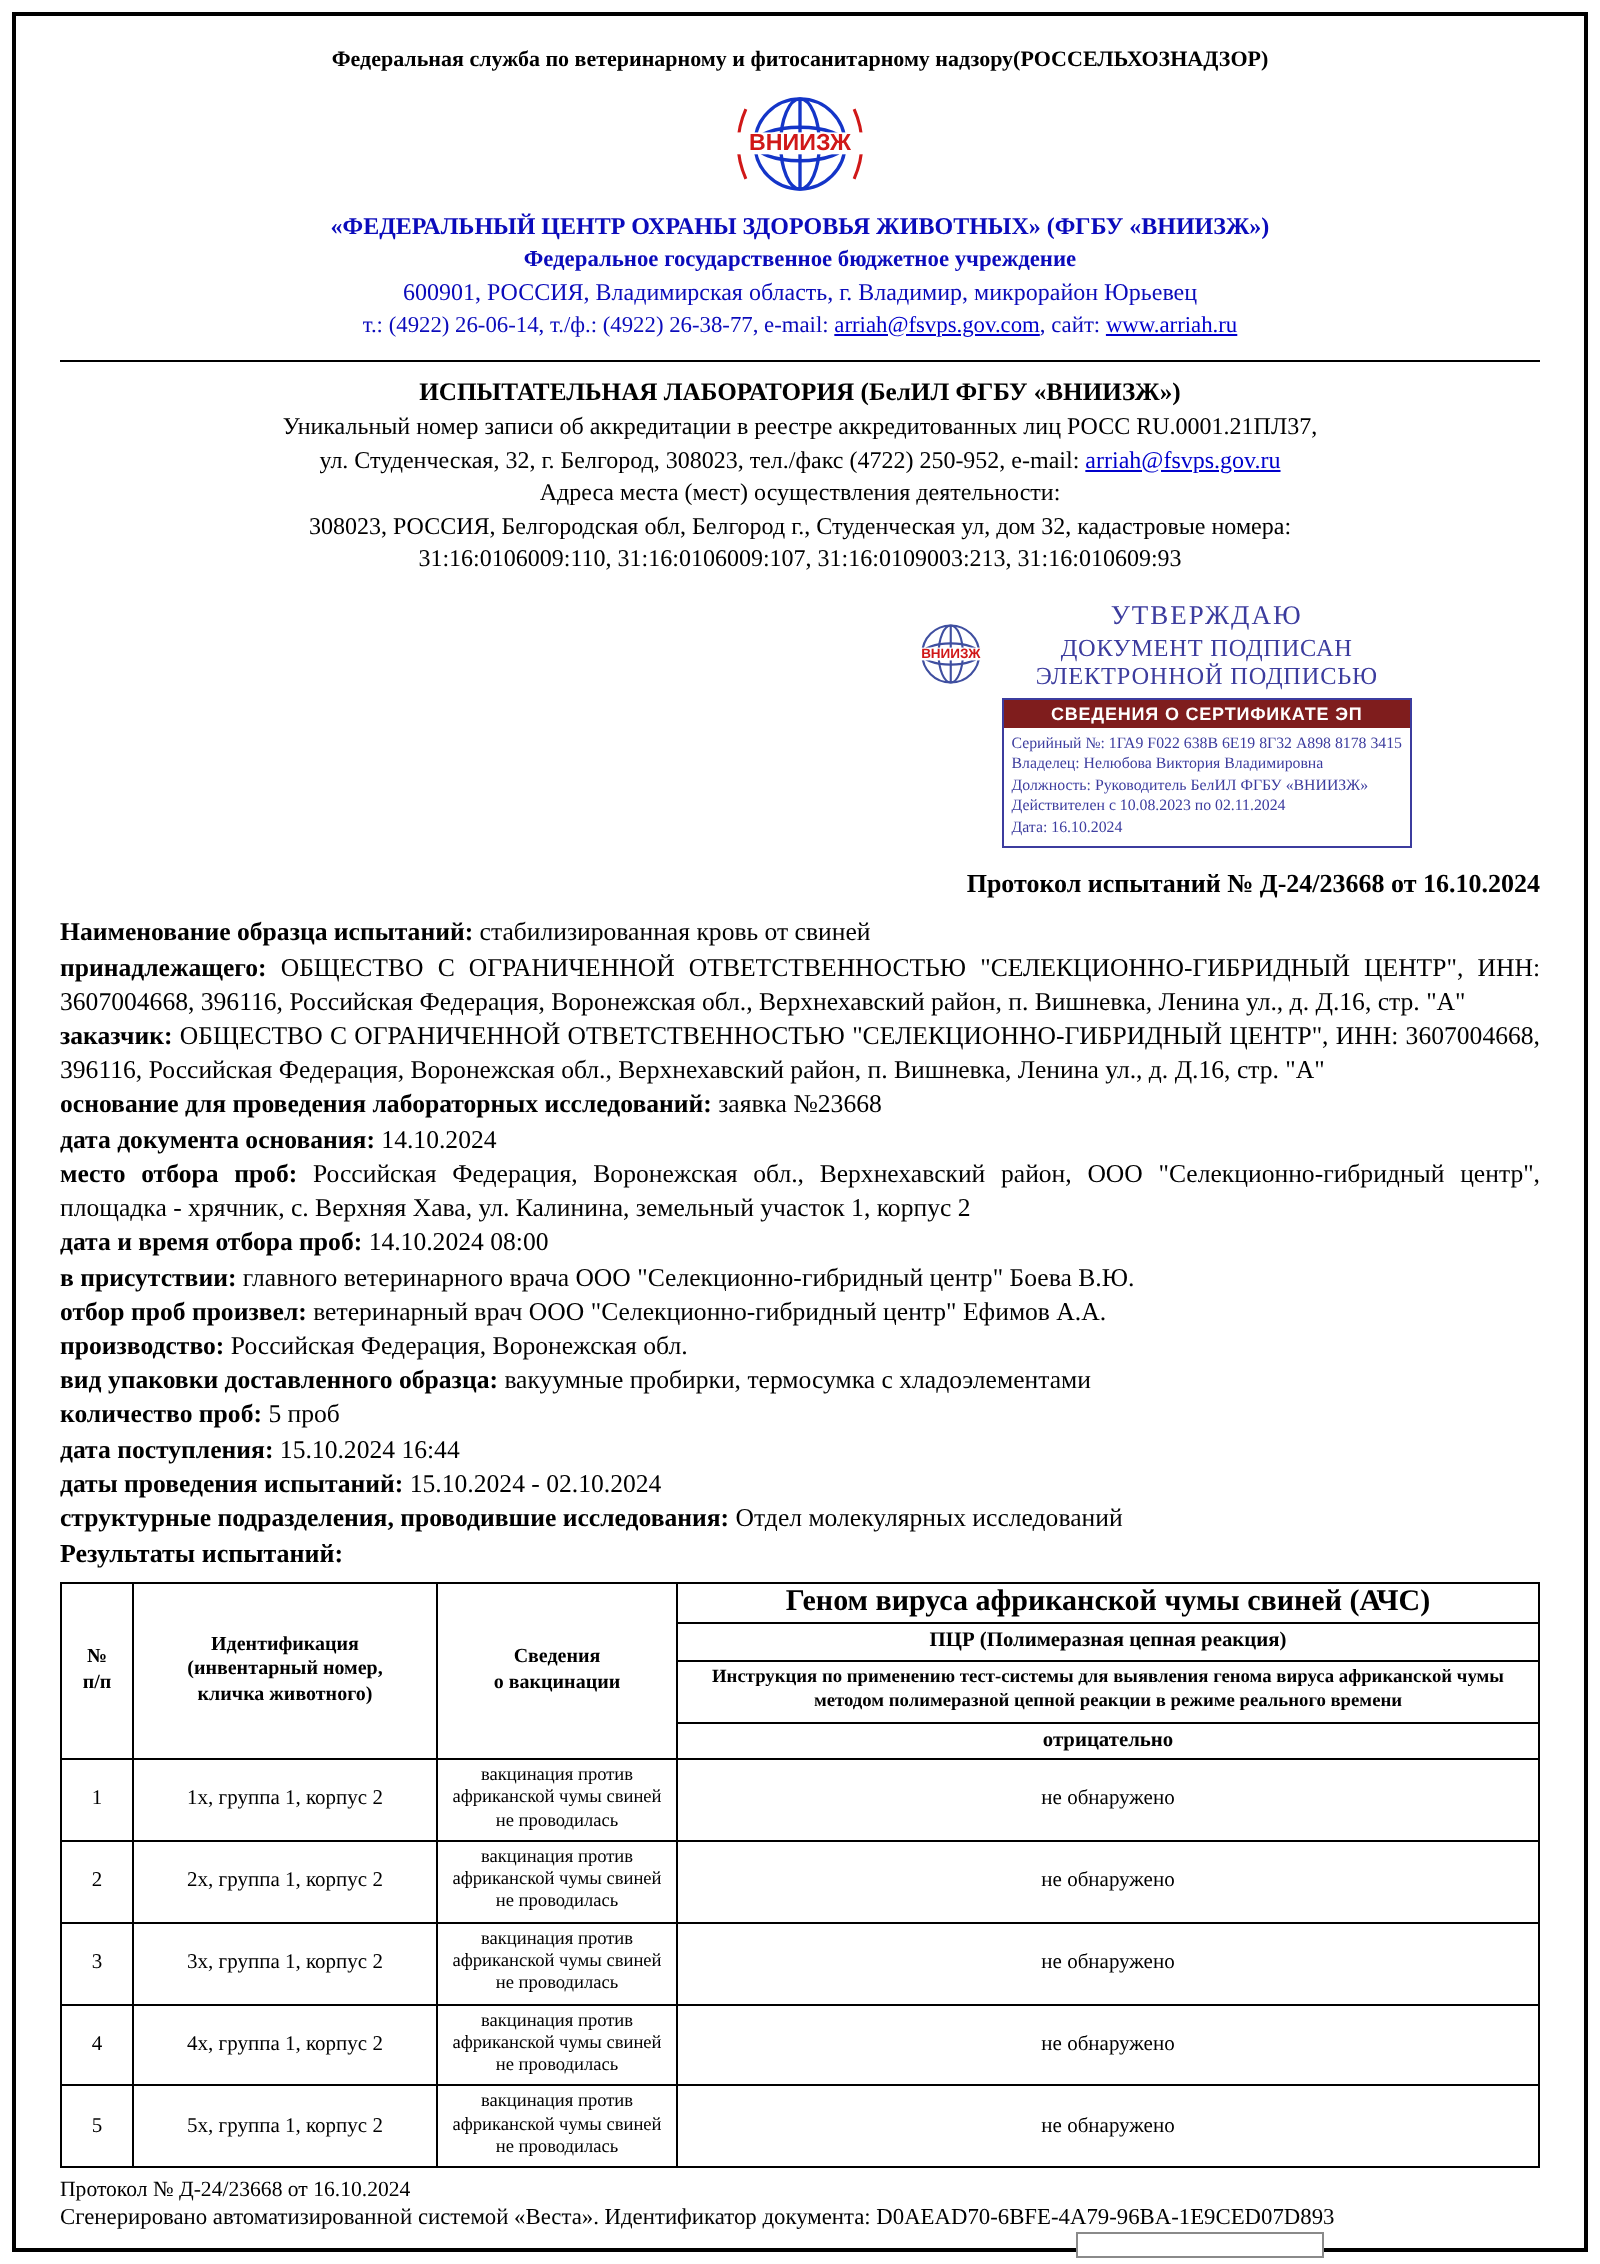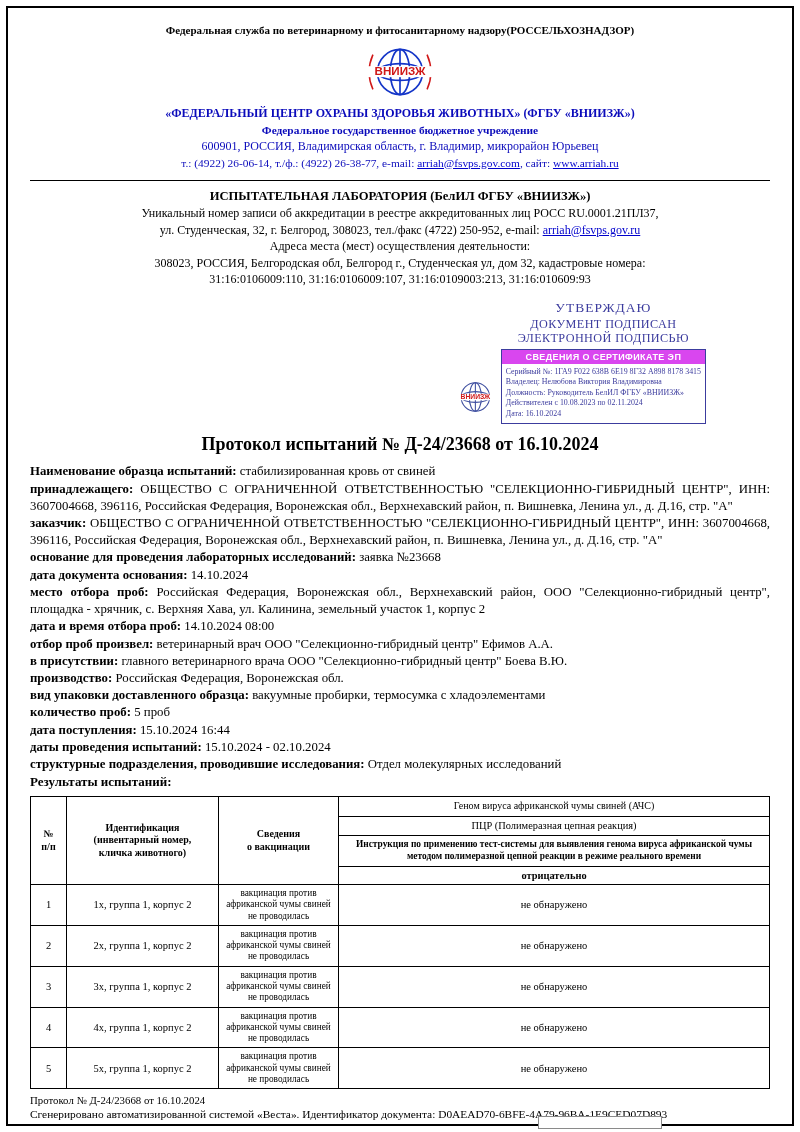--- a/index.html
+++ b/index.html
@@ -14,36 +14,36 @@
   .b{font-weight:bold}
   .agency{font-size:11px;font-weight:bold;margin-top:4px}
   .logo{display:block;margin:7px auto 4px}
   .blue{color:#0b0bbb}
   .org-line{font-size:12px;line-height:16.5px}
   .org-line.small{font-size:11.4px}
   a.link{color:#0000cc;text-decoration:underline;cursor:pointer}
   hr.sep{border:none;border-top:1.6px solid #000;margin:9px 0 7px}
   .lab-title{font-size:12.6px;font-weight:bold;line-height:17px}
   .lab-line{font-size:12px;line-height:16.5px}
-  .stamp{display:flex;gap:4px;width:252px;margin:12px 64px 4px auto;align-items:flex-end}
+  .stamp{display:flex;gap:4px;width:252px;margin:12px 64px 4px auto;align-items:flex-start}
   .stamp-right{flex:1;color:#3c3c9e}
   .st-approve{font-size:13.5px;text-align:center;letter-spacing:1px;margin-bottom:1px}
   .st-line{font-size:12.2px;text-align:center;line-height:14.5px;letter-spacing:.4px}
   .cert-box{border:1px solid #3c3c9e;margin-top:3px}
-  .cert-bar{background:#d946ef;color:#fff;font-size:9px;font-weight:bold;text-align:center;
+  .cert-bar{background:#7f1d1d;color:#fff;font-size:9px;font-weight:bold;text-align:center;
     padding:2px 0;letter-spacing:.4px;font-family:"Liberation Sans",sans-serif}
   .cert-details{padding:3px 4px 4px;font-size:7.9px;line-height:10.6px;white-space:nowrap;overflow:hidden}
-  .doc-title{font-size:18px;font-weight:bold;margin:10px 0 8px;text-align:center}
+  .doc-title{font-size:13px;font-weight:bold;margin:10px 0 8px;text-align:right}
   .fields p{margin:0;font-size:12.8px;line-height:17.2px;text-align:justify}
   .results-label{font-weight:bold;font-size:13px;line-height:17.2px;margin:0}
   table.results{border-collapse:collapse;width:100%;margin-top:6px}
   table.results th,table.results td{border:1px solid #000;vertical-align:middle;text-align:center;padding:3px 3px}
   th.hnum,th.hid,th.hvacc{font-size:10px;font-weight:bold;white-space:pre-line;line-height:12.5px}
-  th.hgenome{font-size:10px;font-weight:normal;line-height:12.5px}
-  th.hpcr{font-size:10.4px;font-weight:normal;line-height:12.5px}
+  th.hgenome{font-size:15px;font-weight:bold;line-height:12.5px}
+  th.hpcr{font-size:10.4px;font-weight:bold;line-height:12.5px}
   th.hmethod{font-size:9.4px;font-weight:bold;line-height:11.8px}
   th.hoverall{font-size:10.4px;font-weight:bold}
   td.cnum{font-size:10.5px}
   td.cid{font-size:10.5px}
   td.cvacc{font-size:9.3px;line-height:11.3px;padding:4px 6px}
   td.cres{font-size:10.5px}
   table.results tbody tr{height:40px}
   .footer{margin-top:4px}
   .footer-line1{font-size:10.8px;line-height:14px}
   .footer-line2{font-size:11.4px;line-height:15px}
@@ -127,22 +127,22 @@
   <div class="doc-title">Протокол испытаний № Д-24/23668 от 16.10.2024</div>
 
   <div class="fields">
     <p><b>Наименование образца испытаний:</b> <span>стабилизированная кровь от свиней</span></p>
     <p><b>принадлежащего:</b> <span>ОБЩЕСТВО С ОГРАНИЧЕННОЙ ОТВЕТСТВЕННОСТЬЮ "СЕЛЕКЦИОННО-ГИБРИДНЫЙ ЦЕНТР", ИНН: 3607004668, 396116, Российская Федерация, Воронежская обл., Верхнехавский район, п. Вишневка, Ленина ул., д. Д.16, стр. "А"</span></p>
     <p><b>заказчик:</b> <span>ОБЩЕСТВО С ОГРАНИЧЕННОЙ ОТВЕТСТВЕННОСТЬЮ "СЕЛЕКЦИОННО-ГИБРИДНЫЙ ЦЕНТР", ИНН: 3607004668, 396116, Российская Федерация, Воронежская обл., Верхнехавский район, п. Вишневка, Ленина ул., д. Д.16, стр. "А"</span></p>
     <p><b>основание для проведения лабораторных исследований:</b> <span>заявка №23668</span></p>
     <p><b>дата документа основания:</b> <span>14.10.2024</span></p>
     <p><b>место отбора проб:</b> <span>Российская Федерация, Воронежская обл., Верхнехавский район, ООО "Селекционно-гибридный центр", площадка - хрячник, с. Верхняя Хава, ул. Калинина, земельный участок 1, корпус 2</span></p>
     <p><b>дата и время отбора проб:</b> <span>14.10.2024 08:00</span></p>
+    <p><b>в присутствии:</b> <span>главного ветеринарного врача ООО "Селекционно-гибридный центр" Боева В.Ю.</span></p>
     <p><b>отбор проб произвел:</b> <span>ветеринарный врач ООО "Селекционно-гибридный центр" Ефимов А.А.</span></p>
-    <p><b>в присутствии:</b> <span>главного ветеринарного врача ООО "Селекционно-гибридный центр" Боева В.Ю.</span></p>
     <p><b>производство:</b> <span>Российская Федерация, Воронежская обл.</span></p>
     <p><b>вид упаковки доставленного образца:</b> <span>вакуумные пробирки, термосумка с хладоэлементами</span></p>
     <p><b>количество проб:</b> <span>5 проб</span></p>
     <p><b>дата поступления:</b> <span>15.10.2024 16:44</span></p>
     <p><b>даты проведения испытаний:</b> <span>15.10.2024 - 02.10.2024</span></p>
     <p><b>структурные подразделения, проводившие исследования:</b> <span>Отдел молекулярных исследований</span></p>
   </div>
   <p class="results-label">Результаты испытаний:</p>
 
   <table class="results">

